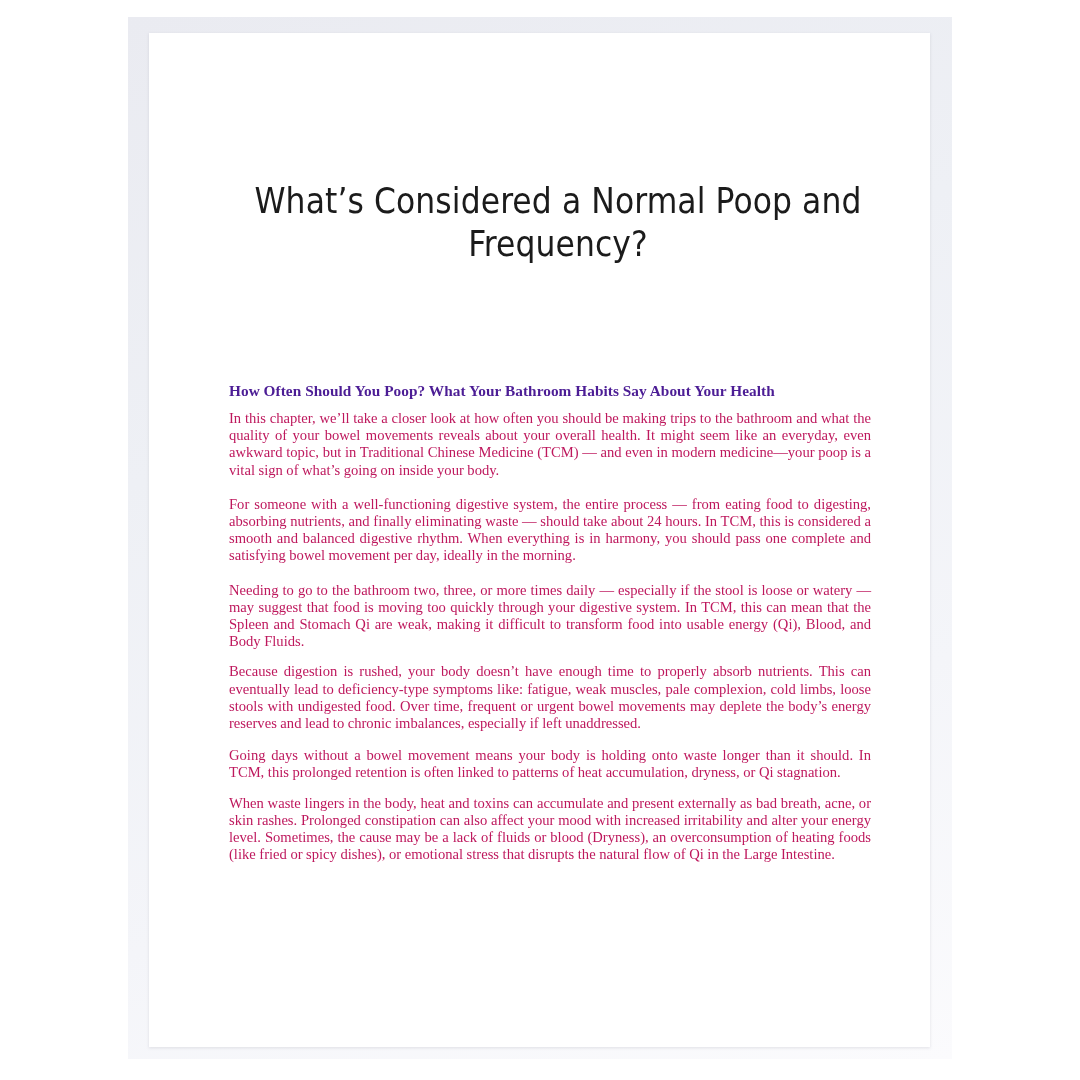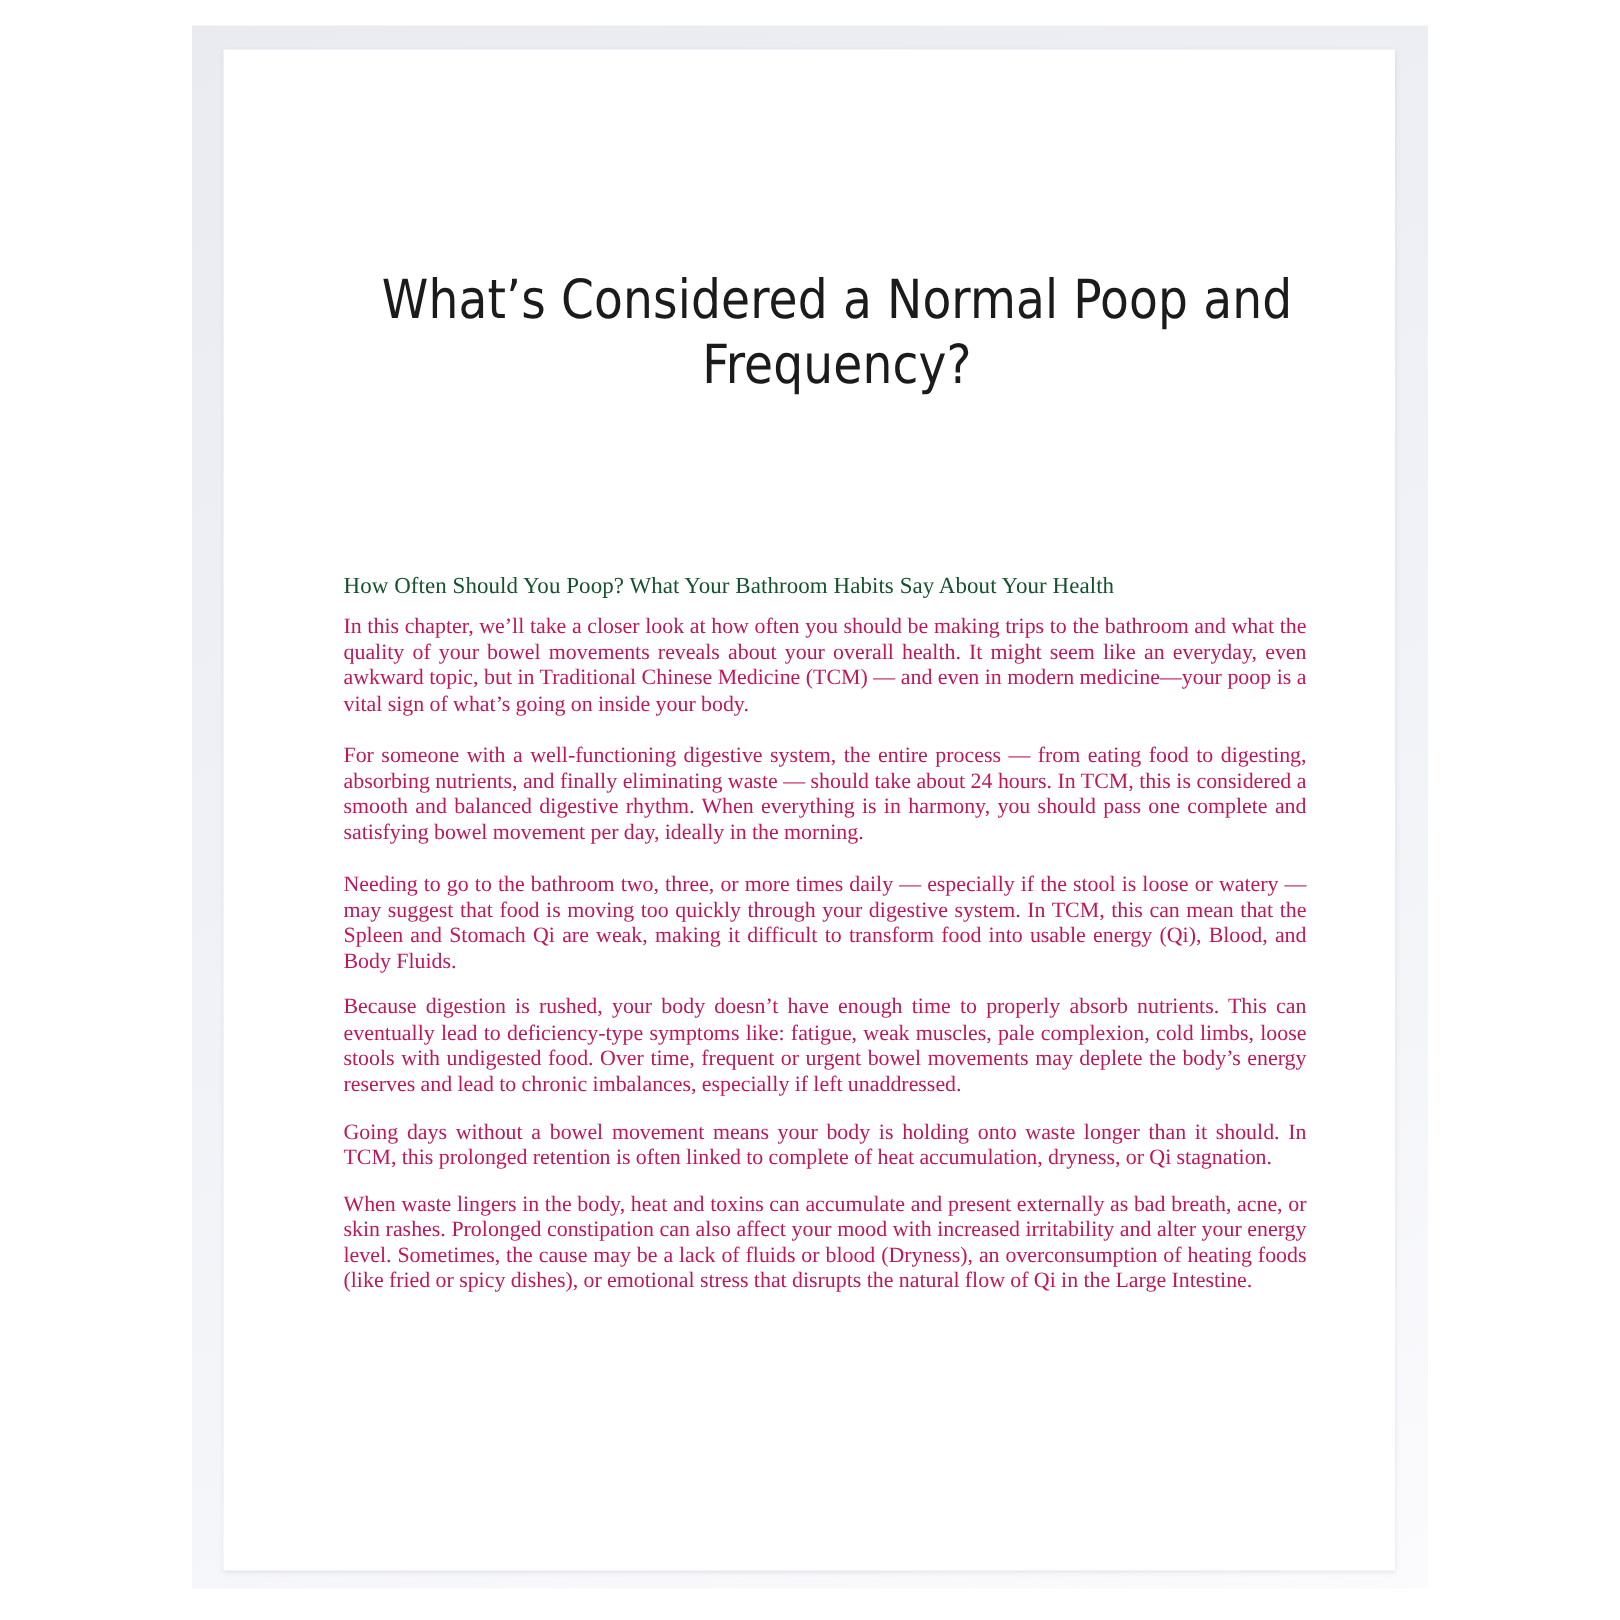--- a/index.html
+++ b/index.html
@@ -73,24 +73,24 @@
 
   #body-flow {
     position: absolute;
     top: 348px;
     left: 0;
     width: 658px;
   }
 
   h2.sec-head {
     font-family: "Liberation Serif", serif;
-    font-weight: normal;
+    font-weight: bold;
     font-size: 15.3px;
     line-height: 20px;
-    color: #14532d;
+    color: #4c1d95;
     margin: 0 0 9px 0;
     letter-spacing: 0.05px;
   }
   h2.sec-head.big {
     font-size: 17.2px;
     line-height: 22px;
   }
 
   p.para {
     font-family: Liberation Serif, serif;
@@ -130,20 +130,20 @@
         <div class="sec-block">
           <p class="para">For someone with a well-functioning digestive system, the entire process — from eating food to digesting, absorb­ing nutrients, and finally eliminating waste — should take about 24 hours. In TCM, this is considered a smooth and balanced digestive rhythm. When everything is in harmony, you should pass one complete and satisfying bowel movement per day, ideally in the morning.</p>
         </div>
 
         <div class="sec-block tight">
           <p class="para">Needing to go to the bathroom two, three, or more times daily — especially if the stool is loose or watery — may suggest that food is moving too quickly through your digestive system. In TCM, this can mean that the Spleen and Stomach Qi are weak, making it difficult to transform food into usable energy (Qi), Blood, and Body Fluids.</p>
           <p class="para">Because digestion is rushed, your body doesn’t have enough time to properly absorb nutrients. This can eventually lead to deficiency-type symptoms like: fatigue, weak muscles, pale complexion, cold limbs, loose stools with undigested food. Over time, frequent or urgent bowel movements may deplete the body’s energy reserves and lead to chronic imbalances, especially if left unaddressed.</p>
         </div>
 
         <div class="sec-block">
-          <p class="para">Going days without a bowel movement means your body is holding onto waste longer than it should. In TCM, this prolonged retention is often linked to complete of heat accumulation, dryness, or Qi stagnation.</p>
+          <p class="para">Going days without a bowel movement means your body is holding onto waste longer than it should. In TCM, this prolonged retention is often linked to patterns of heat accumulation, dryness, or Qi stagnation.</p>
           <p class="para">When waste lingers in the body, heat and toxins can accumulate and present externally as bad breath, acne, or skin rashes. Prolonged constipation can also affect your mood with increased irritability and alter your energy level. Sometimes, the cause may be a lack of fluids or blood (Dryness), an overconsumption of heating foods (like fried or spicy dishes), or emotional stress that disrupts the natural flow of Qi in the Large Intestine.</p>
         </div>
 
       </div>
     </div>
   </div>
 </div>
 
 </body></html>

